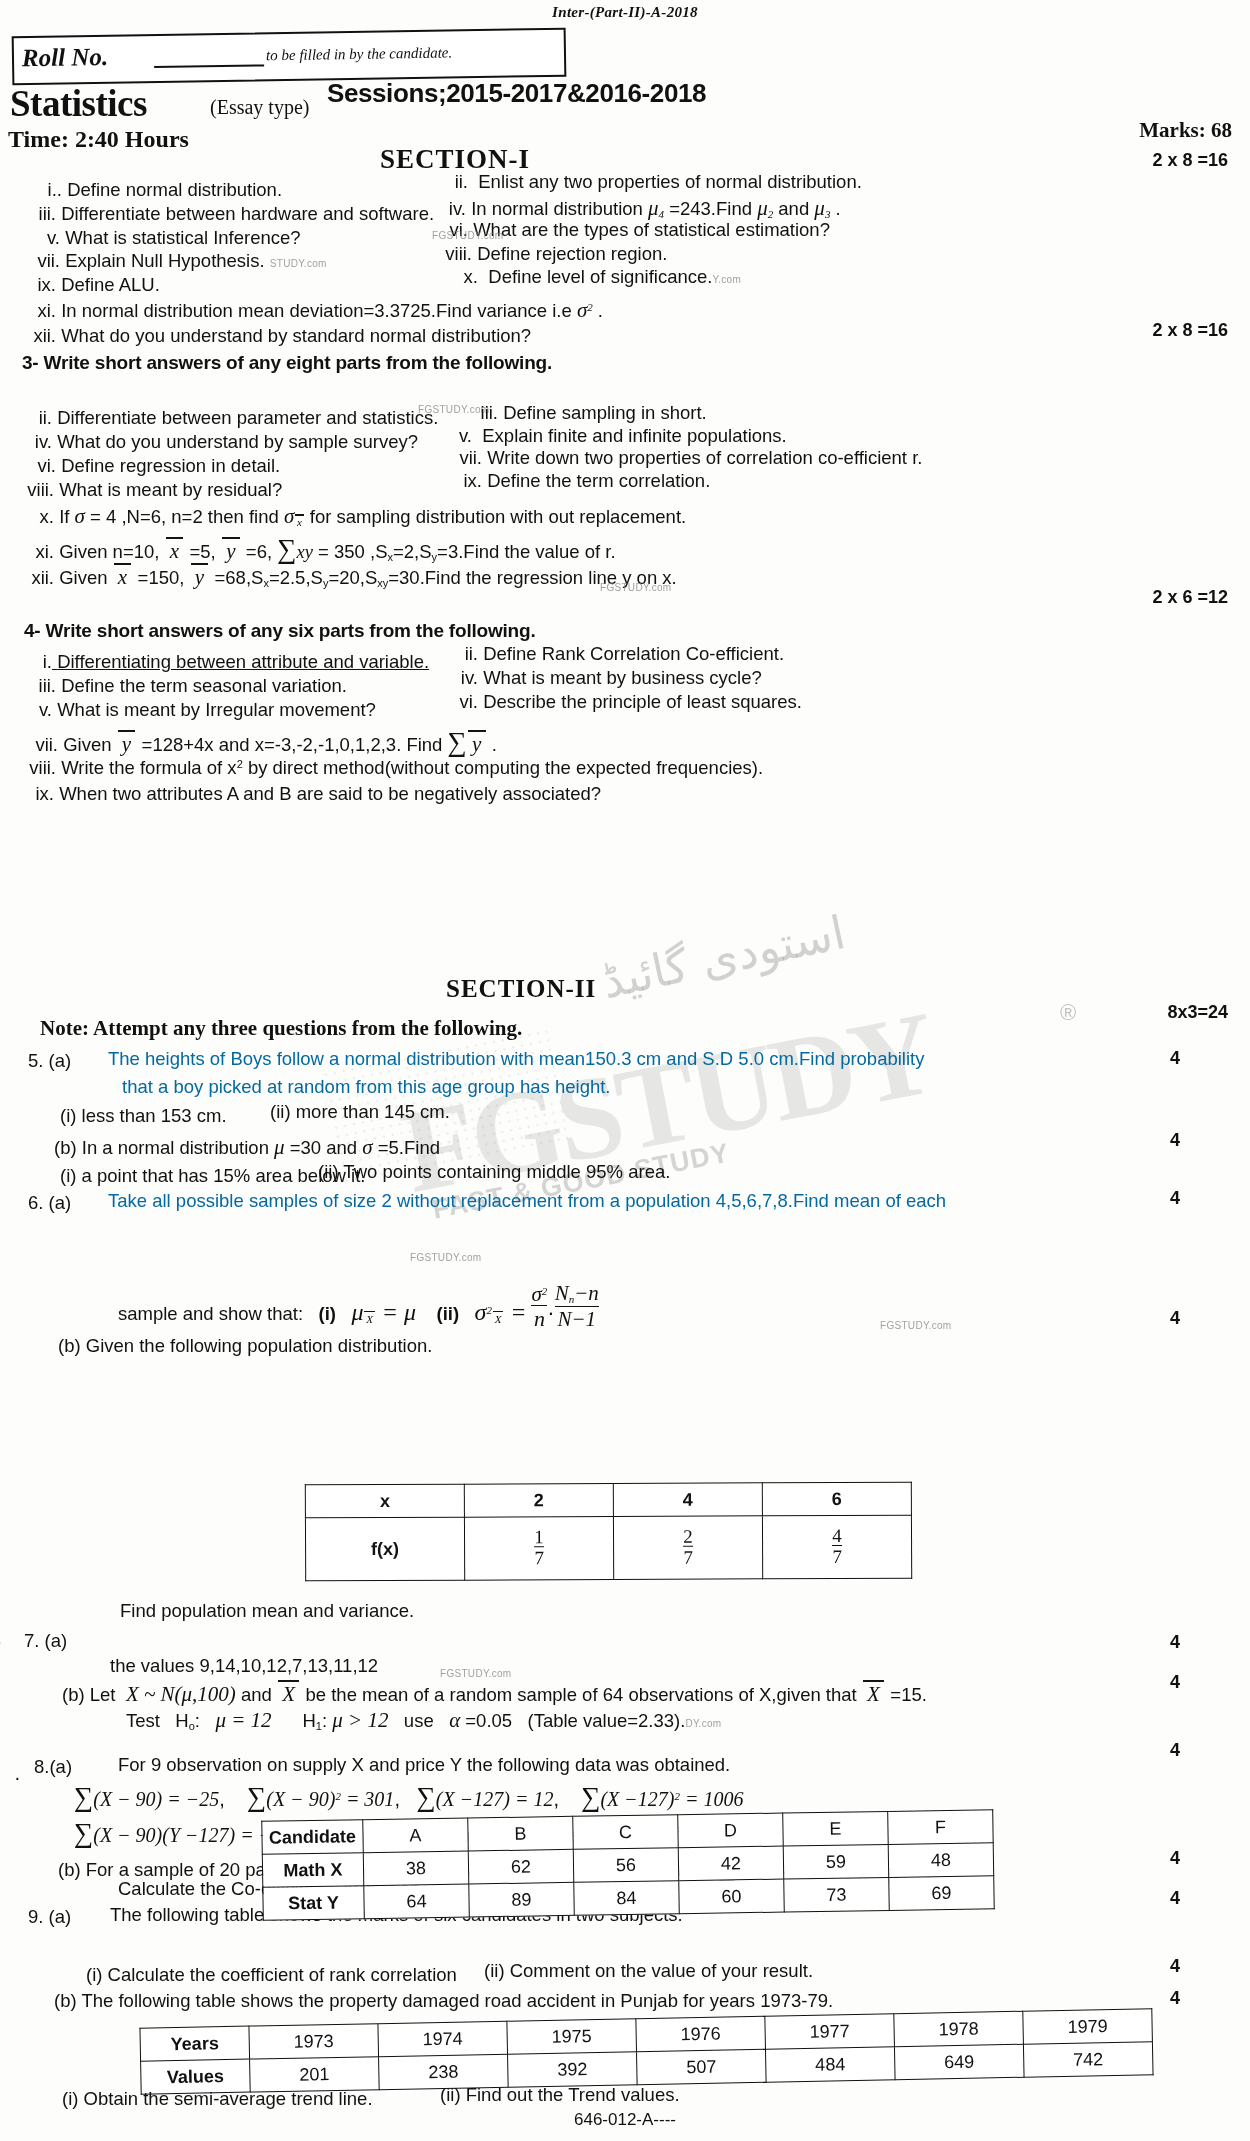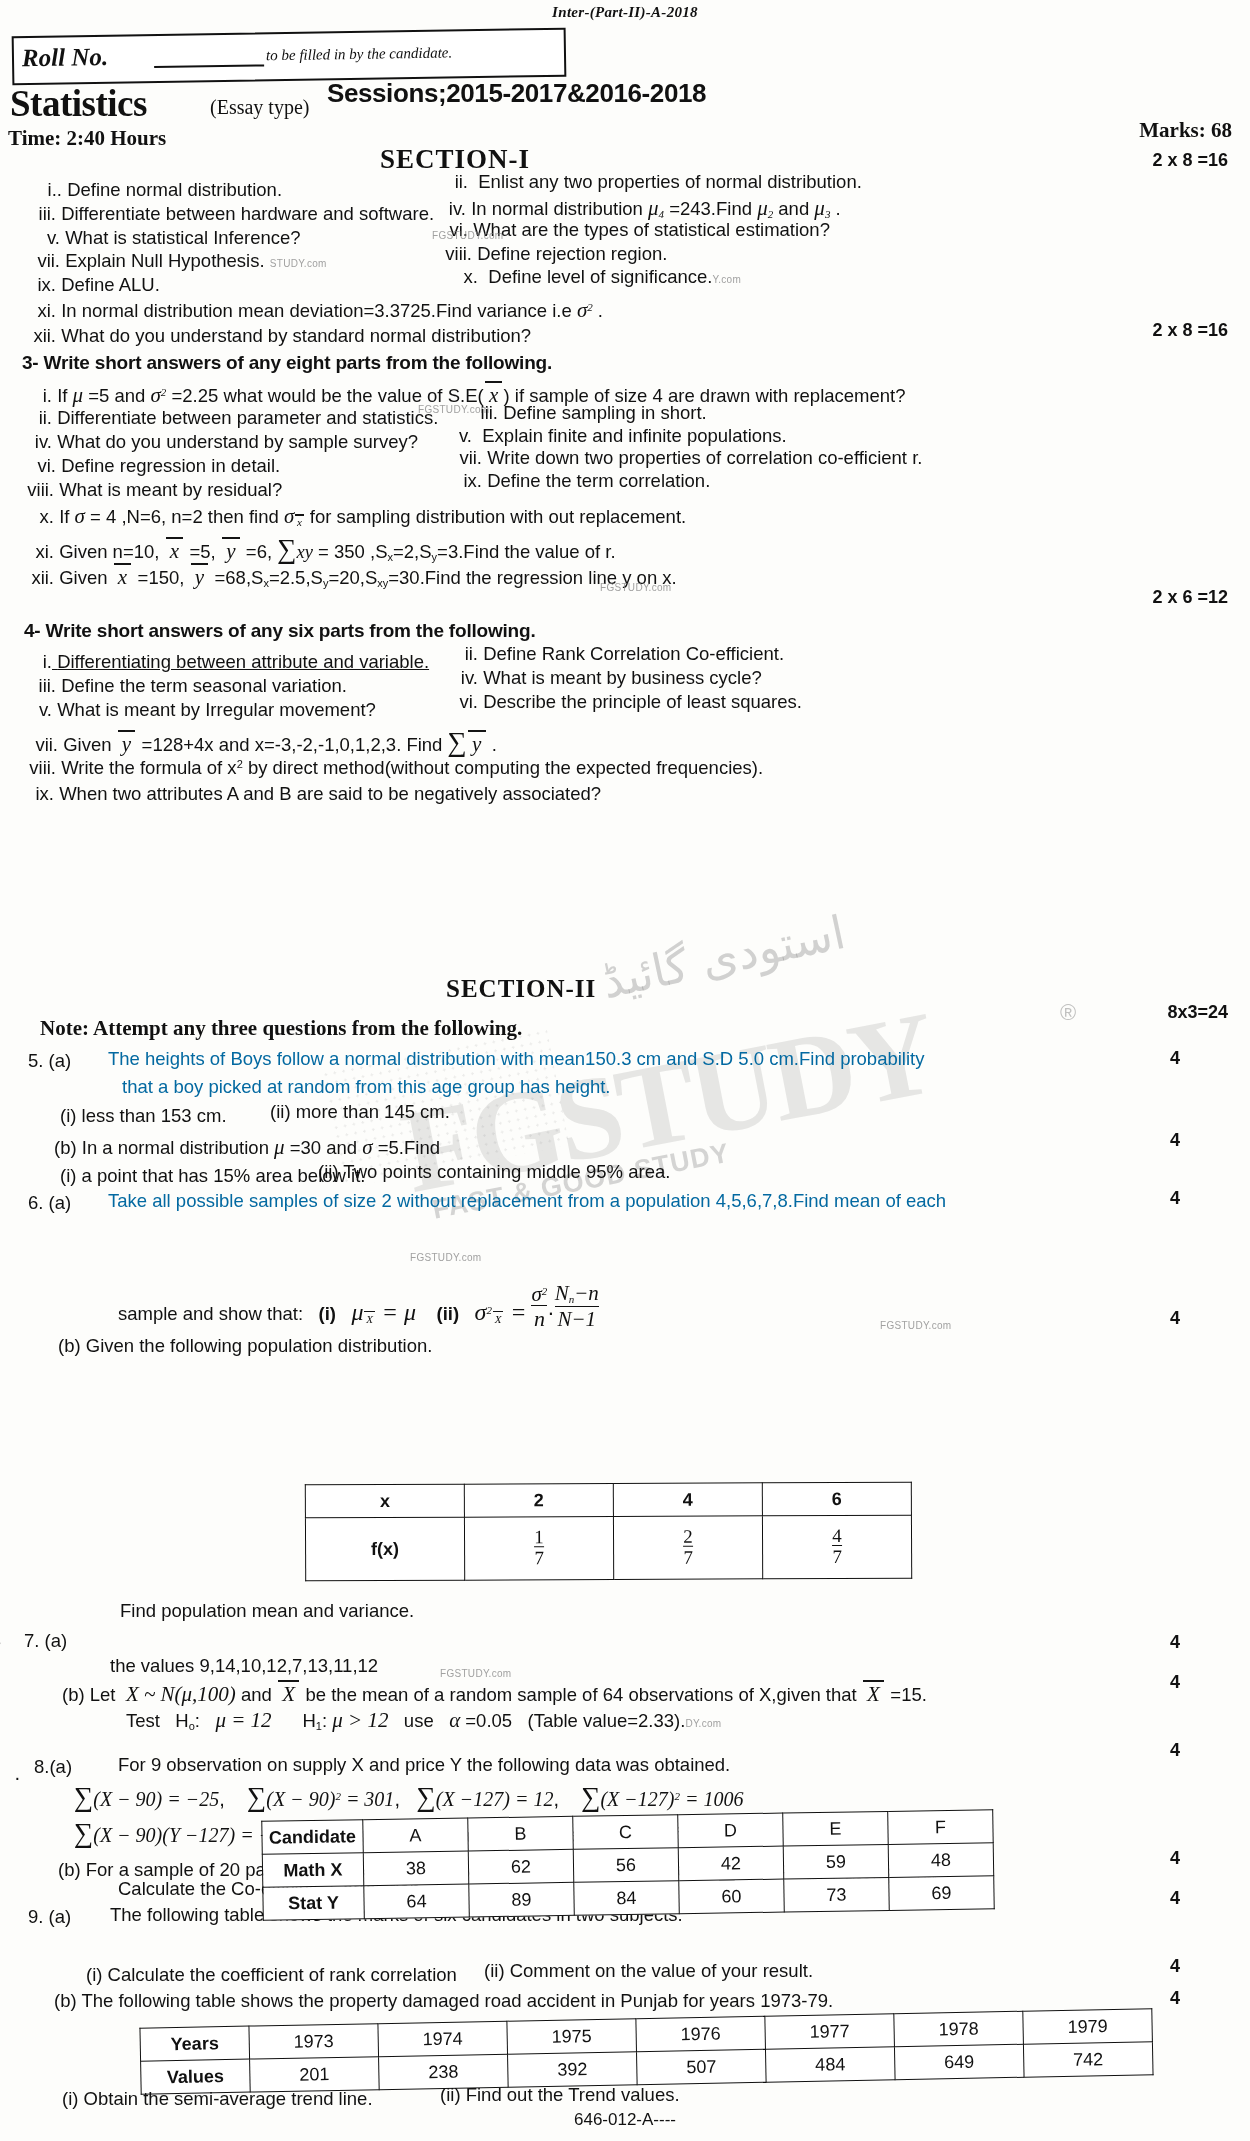--- a/index.html
+++ b/index.html
@@ -61,21 +61,21 @@
     font-family:"Liberation Serif", serif;font-weight:bold;font-size:27px;
     letter-spacing:1px;
     margin-top:32px;
   }
   .marks{
     position:absolute;right:18px;top:118px;
     font-family:"Liberation Serif", serif;font-weight:bold;font-size:21px;
   }
   .time{
     position:absolute;left:8px;top:126px;
-    font-family:"Liberation Serif", serif;font-weight:bold;font-size:21px;
+    font-family:"Liberation Serif", serif;font-weight:bold;font-size:24px;
   }
   .mk{
     position:absolute;font-weight:bold;font-size:18px;
   }
 
   
   .qhead{
     position:absolute;font-weight:bold;font-size:19px;letter-spacing:-.2px;
   }
   .item{
@@ -223,23 +223,20 @@
   <div class="item" style="left:22px;top:298px;">
     <span class="num" style="width:34px">xi.</span> In normal distribution mean deviation=3.3725.Find variance i.e <span class="gk">σ<span class="sup">2</span></span> .
   </div>
   <div class="item" style="left:18px;top:325px;">
     <span class="num" style="width:38px">xii.</span> <span>What do you understand by standard normal distribution?</span>
   </div>
 
   <div class="mk" style="right:22px;top:320px;">2 x 8 =16</div>
   <div class="qhead" style="left:22px;top:352px;">3- Write short answers of any eight parts from the following.</div>
 
-  <div class="item" style="left:28px;top:383px;">
-    <span class="num" style="width:24px">i.</span> If <span class="gk">μ</span> =5 and <span class="gk">σ<span class="sup">2</span></span> =2.25 what would be the value of S.E(<span class="gk ovl">&nbsp;x&nbsp;</span>) if sample of size 4 are drawn with replacement?
-  </div>
   <div class="item" style="left:24px;top:407px;">
     <span class="num" style="width:28px">ii.</span> <span>Differentiate between parameter and statistics.</span>
   </div>
   <div class="wm wm-small" style="left:418px;top:404px;">FGSTUDY.com</div>
   <div class="item" style="left:470px;top:402px;">
     <span class="num" style="width:28px">iii.</span> <span>Define sampling in short.</span>
   </div>
   <div class="item" style="left:18px;top:431px;">
     <span class="num" style="width:34px">iv.</span> <span>What do you understand by sample survey?</span>
   </div>

